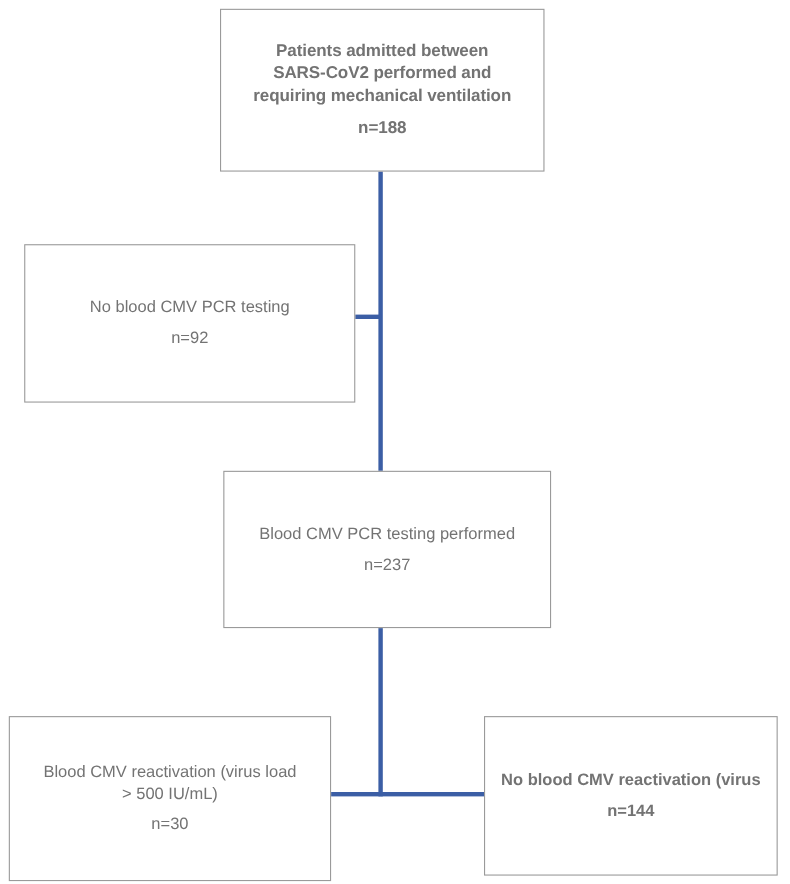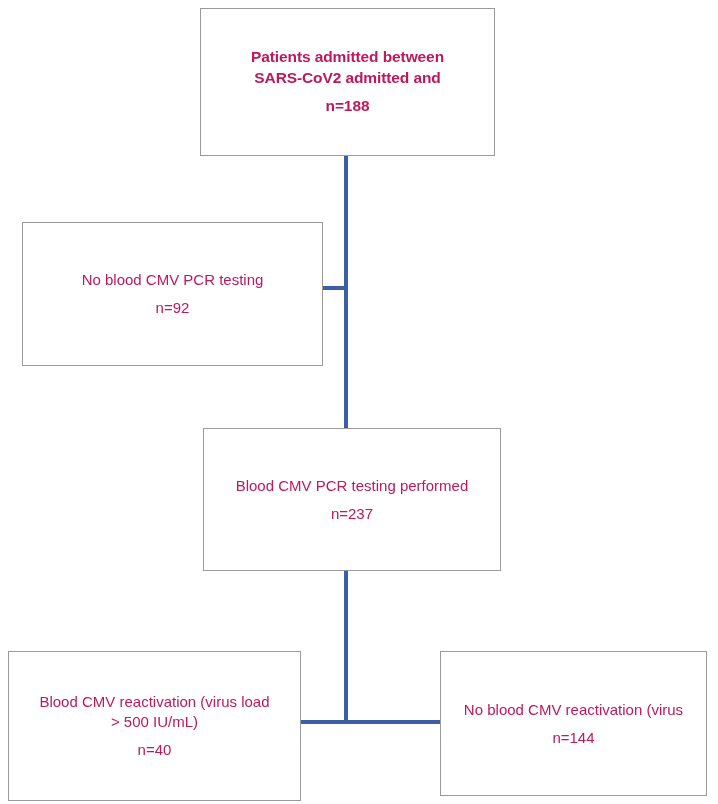--- a/index.html
+++ b/index.html
@@ -20,21 +20,21 @@
   .node {
     position: absolute;
     box-sizing: border-box;
     border: 1.5px solid #9a9a9a;
     background: #ffffff;
     display: flex;
     flex-direction: column;
     align-items: center;
     justify-content: center;
     text-align: center;
-    color: #be185d;
+    color: #737373;
     z-index: 2;
   }
   .node .line {
     display: block;
     line-height: 1.32;
     white-space: pre;
   }
   .node .count {
     display: block;
     line-height: 1.32;
@@ -73,20 +73,21 @@
     width: 293px;
     height: 150px;
     font-size: 15px;
   }
   .node-no-reactivation {
     left: 440px;
     top: 651px;
     width: 267px;
     height: 145px;
     font-size: 15px;
+    font-weight: bold;
   }
 
   
   .conn {
     position: absolute;
     background: #3b5ea5;
     z-index: 1;
   }
   .conn-v-root {      
     left: 344px;
@@ -129,38 +130,39 @@
   <div class="conn conn-h-excluded" style="background: rgb(59, 94, 165);"></div>
 
   <div class="conn conn-v-split" style="background: rgb(59, 94, 165);"></div>
 
   <div class="conn conn-h-split-left" style="background: rgb(59, 94, 165);"></div>
 
   <div class="conn conn-h-split-right" style="background: rgb(59, 94, 165);"></div>
 
   <div class="node node-root" style="border-color: rgb(154, 154, 154);">
     <span class="line">Patients admitted between</span>
-    <span class="line">SARS-CoV2 admitted and</span>
+    <span class="line">SARS-CoV2 performed and</span>
+    <span class="line">requiring mechanical ventilation</span>
     <span class="count">n=188</span>
   </div>
 
   <div class="node node-excluded" style="border-color: rgb(154, 154, 154);">
     <span class="line">No blood CMV PCR testing</span>
     <span class="count">n=92</span>
   </div>
 
   <div class="node node-tested" style="border-color: rgb(154, 154, 154);">
     <span class="line">Blood CMV PCR testing performed</span>
     <span class="count">n=237</span>
   </div>
 
   <div class="node node-reactivation" style="border-color: rgb(154, 154, 154);">
     <span class="line">Blood CMV reactivation (virus load</span>
     <span class="line">&gt; 500 IU/mL)</span>
-    <span class="count">n=40</span>
+    <span class="count">n=30</span>
   </div>
 
   <div class="node node-no-reactivation" style="border-color: rgb(154, 154, 154);">
     <span class="line">No blood CMV reactivation (virus</span>
     <span class="count">n=144</span>
   </div>
 
 </div>
 
 </body></html>

